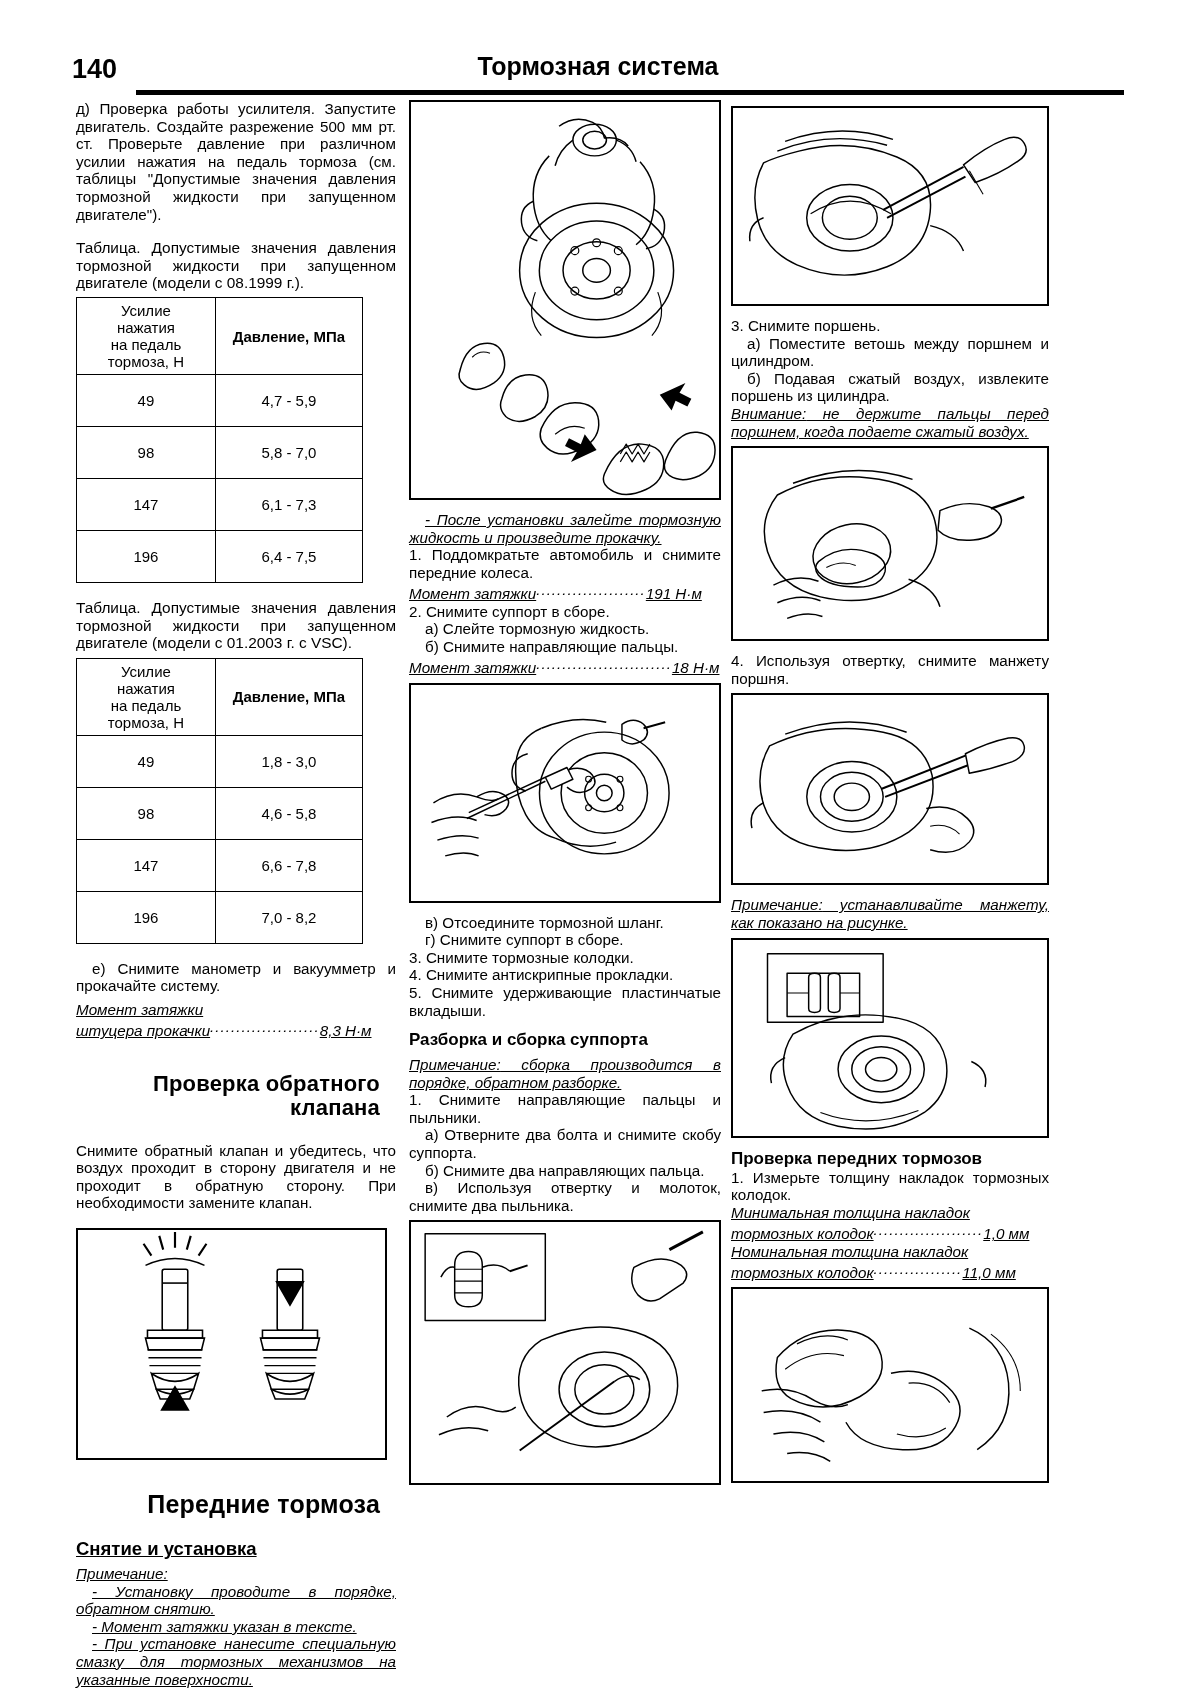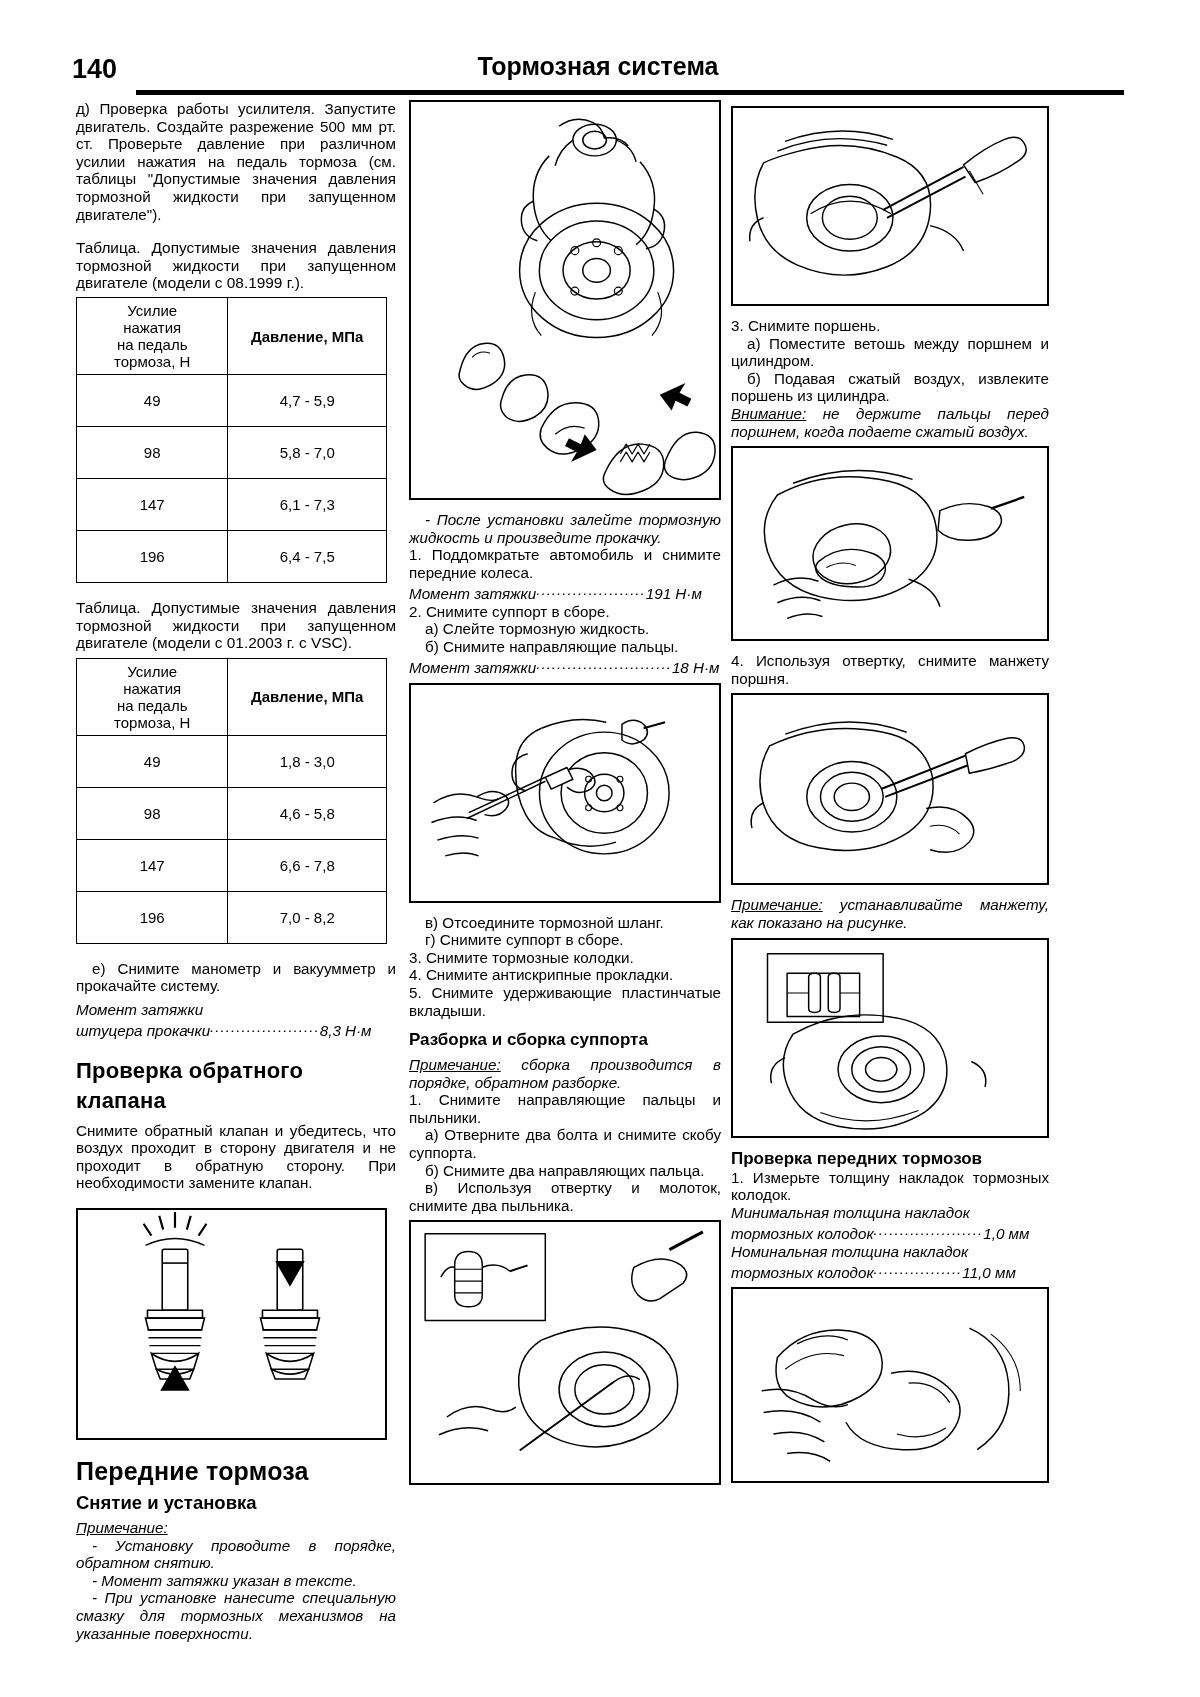--- a/index.html
+++ b/index.html
@@ -18,34 +18,34 @@
       font-size:25px;font-weight:bold;}
   .hdr .rule{position:absolute;left:64px;top:38px;width:988px;height:5px;background:#000;}
 
   
   .col{position:absolute;top:100px;}
   .col1{left:76px;width:320px;}
   .col2{left:409px;width:312px;}
   .col3{left:731px;width:318px;}
   .t{font-size:15.2px;line-height:17.6px;text-align:justify;}
   .t.nj{text-align:left;}
-  .i{font-style:italic;}
+  .i{font-style:italic;text-decoration:underline;}
   .ind{text-indent:16px;}
   .sp{height:11px;}
   .sp6{height:6px;}
   .sp16{height:16px;}
 
-  h2.sec{font-size:22px;font-weight:bold;line-height:30px;margin:0;letter-spacing:.2px;}
-  h3.sub{font-size:18.5px;font-weight:bold;line-height:21px;margin:0;}
+  h2.sec{font-size:22px;font-weight:bold;line-height:24px;margin:16px;letter-spacing:.2px;text-align:right;}
+  h3.sub{font-size:18.5px;font-weight:bold;line-height:21px;margin:0;text-decoration:underline;}
   h3.sub2{font-size:17px;font-weight:bold;line-height:20px;margin:0;}
 
   .dotfill{display:inline-block;overflow:hidden;white-space:nowrap;letter-spacing:1px;}
 
   
-  table.spec{border-collapse:collapse;width:311px;margin:0;font-size:15px;}
+  table.spec{border-collapse:collapse;width:287px;margin:0;font-size:15px;}
   table.spec th,table.spec td{border:1px solid #000;text-align:center;padding:15px 0;}
   table.spec th{font-weight:normal;line-height:17px;padding:4px 0;}
   table.spec td{height:21px;}
   table.spec .c1{width:152px;}
   table.spec .c2{width:159px;font-weight:bold;}
   .capt{font-size:15.4px;font-weight:normal;line-height:17.4px;text-align:justify;}
 
   
   .fig{border:2px solid #000;background:#fff;position:relative;box-sizing:border-box;}
   .fig svg{display:block;width:100%;height:100%;}

